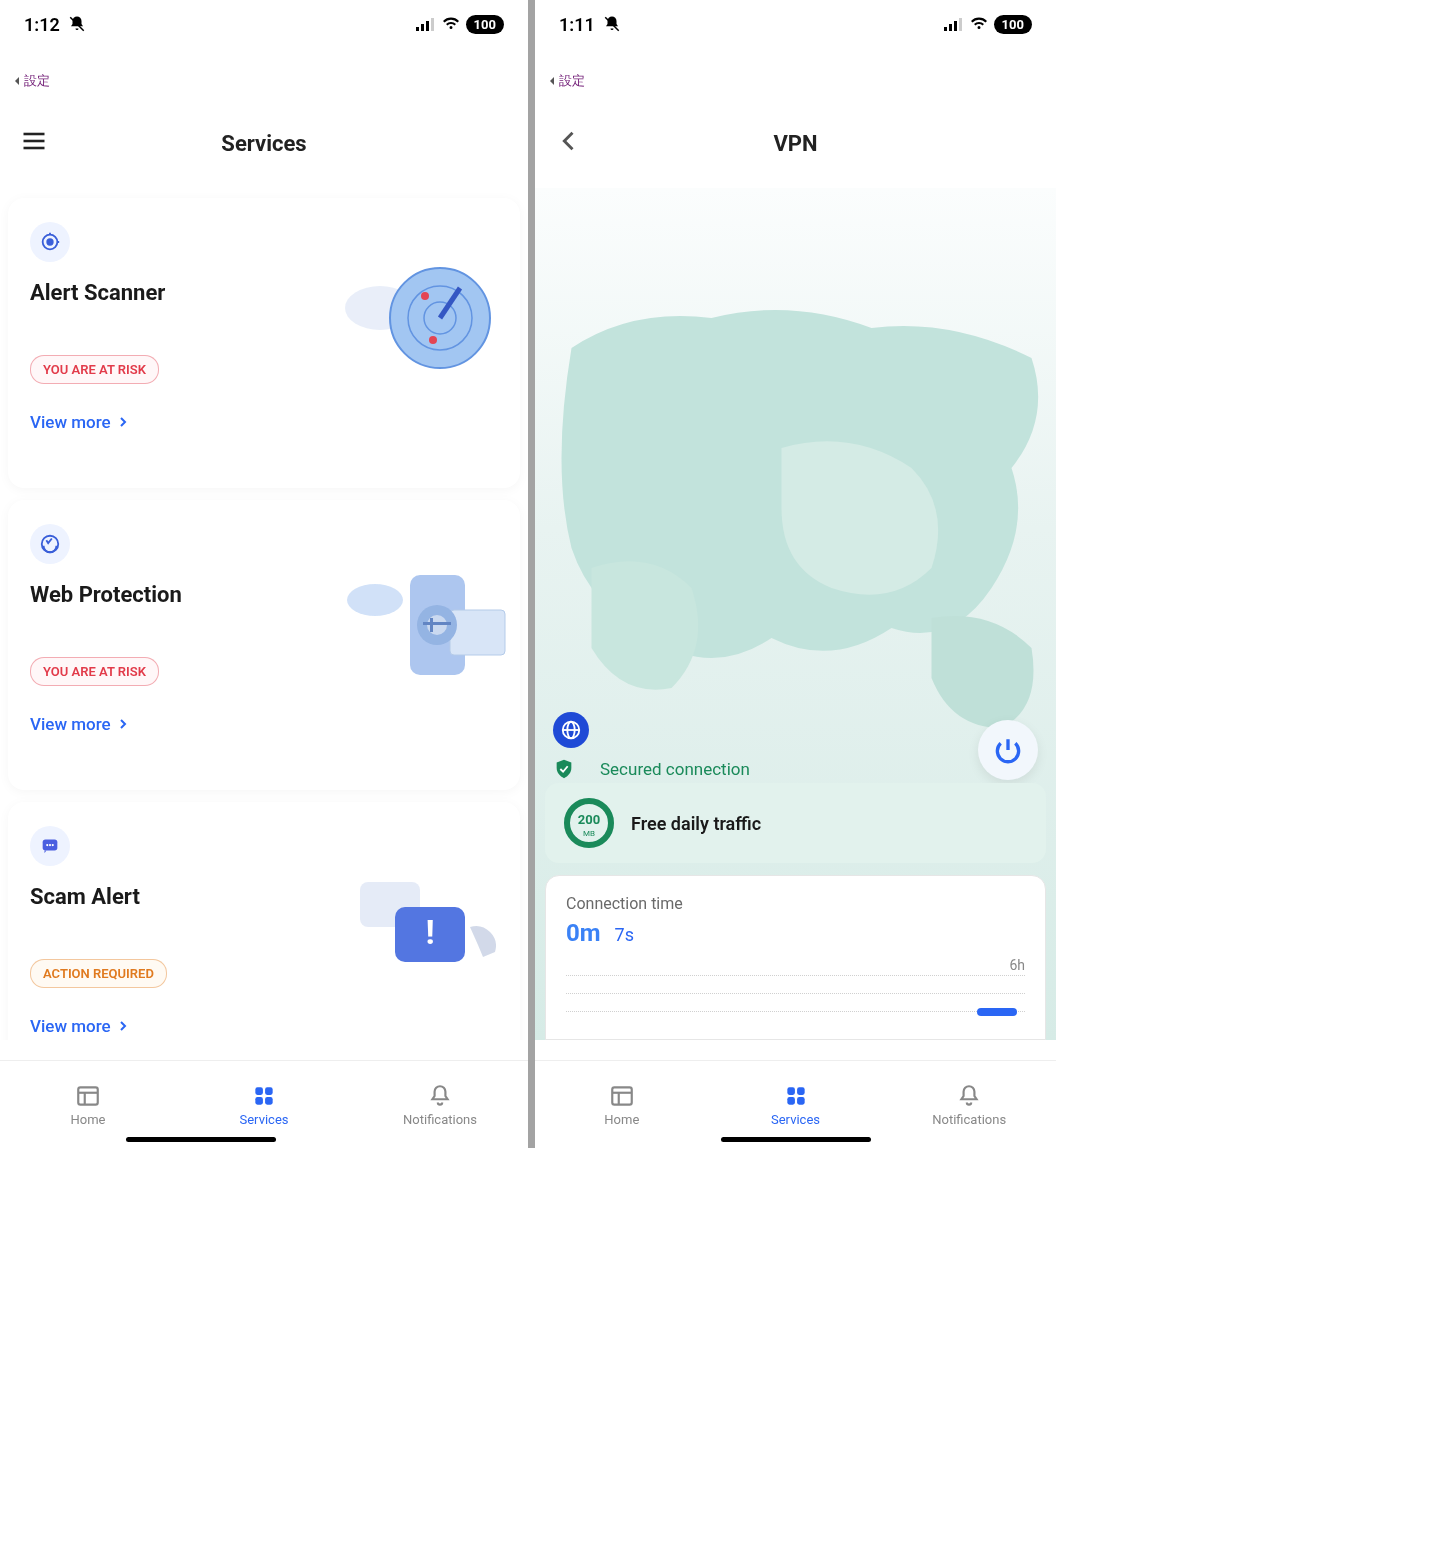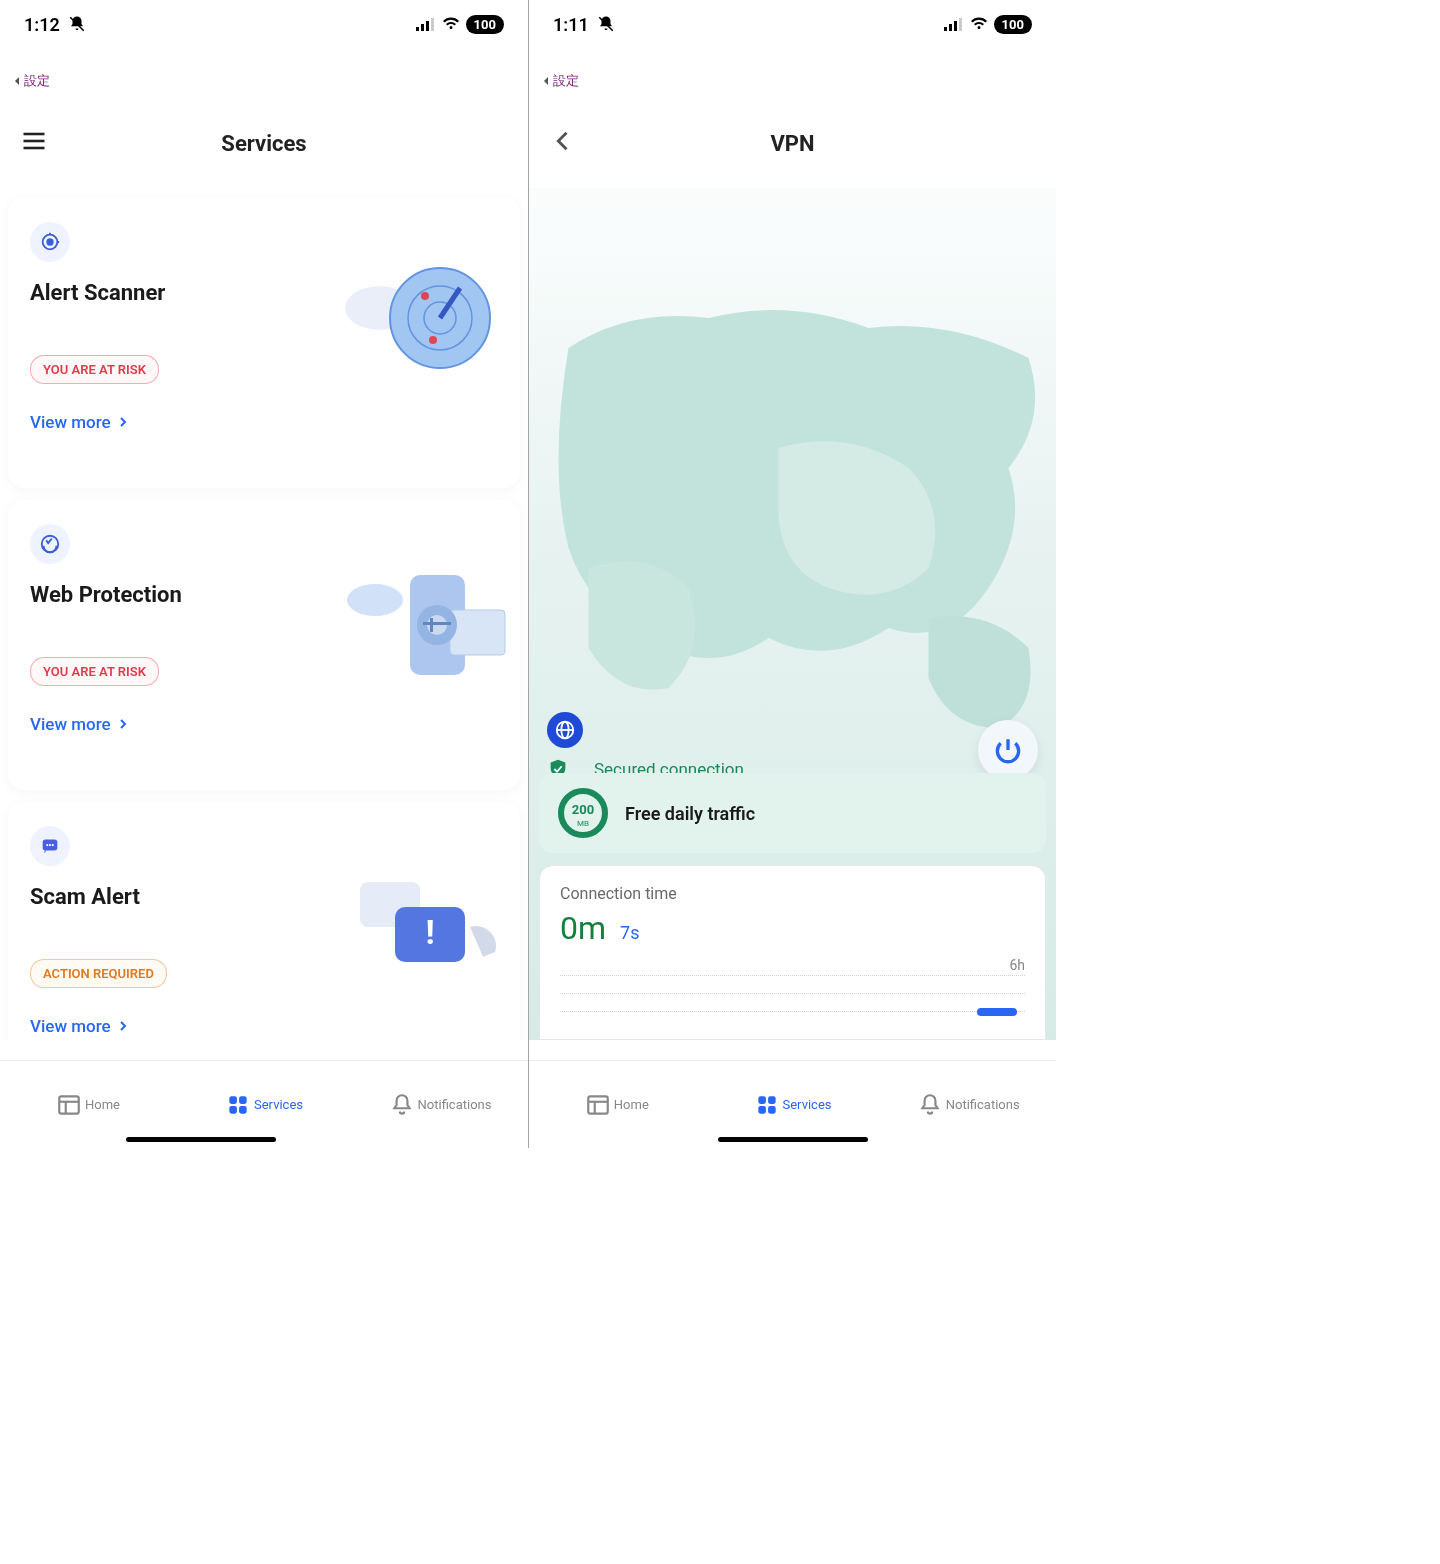--- a/index.html
+++ b/index.html
@@ -1,18 +1,18 @@
 <!DOCTYPE html>
 <html><head>
 <meta charset="utf-8">
 <style>
 * { margin: 0; padding: 0; box-sizing: border-box; font-family: -apple-system, BlinkMacSystemFont, "Segoe UI", Roboto, sans-serif; }
 body { background: #fff; width: 1057px; height: 1148px; display: flex; }
 .phone { width: 528px; height: 1148px; position: relative; background: #fff; display: flex; flex-direction: column; gap: 20px; }
-.phone2 { border-left: 1px solid #a3a3a3; }
+.phone2 { border-left: 7px solid #a3a3a3; }
 
 
 .status-bar { height: 48px; display: flex; align-items: center; justify-content: space-between; padding: 0 24px; font-weight: 600; }
 .status-left { display: flex; align-items: center; gap: 8px; font-size: 18px; }
 .status-right { display: flex; align-items: center; gap: 6px; }
 .bell-off { width: 18px; height: 18px; }
 .battery-pill { background: #000; color: #fff; border-radius: 10px; padding: 2px 8px; font-size: 13px; font-weight: 700; }
 
 
 .back-app { font-size: 13px; color: #701a75; padding: 4px 12px 8px; display: flex; align-items: center; gap: 2px; }
@@ -51,29 +51,29 @@
 .power-btn svg { width: 32px; height: 32px; }
 
 
 .vpn-bottom { position: absolute; bottom: 0; left: 10px; right: 10px; }
 .traffic-pill { background: #e2f2ed; border-radius: 14px; padding: 14px 18px; display: flex; align-items: center; gap: 16px; margin-bottom: 12px; }
 .traffic-gauge { width: 52px; height: 52px; position: relative; }
 .traffic-label { font-size: 18px; font-weight: 600; color: #1a1a1a; }
 .conn-card { background: #fff; border: 1px solid #e6e6e6; border-radius: 14px 14px 0 0; padding: 18px 20px 10px; }
 .conn-title { color: #6a6a6a; font-size: 16px; margin-bottom: 6px; }
 .conn-time-row { display: flex; align-items: baseline; gap: 14px; margin-bottom: 10px; }
-.conn-time-main { font-size: 32px; font-weight: 400; color: #15803d; }
+.conn-time-main { font-size: 24px; font-weight: 700; color: #3b82f6; }
 .conn-time-sec { font-size: 18px; color: #2a66f4; }
 .conn-axis-label { text-align: right; font-size: 14px; color: #888; margin-bottom: 2px; }
 .conn-gridline { border-top: 1px dotted #d0d0d0; height: 18px; position: relative; }
 .conn-bar { position: absolute; right: 8px; top: -4px; width: 40px; height: 8px; background: #2a66f4; border-radius: 4px; }
 
 
 .tab-bar { height: 88px; display: flex; border-top: 1px solid #eee; background: #fff; position: relative; }
-.tab { flex: 1; display: flex; flex-direction: row; align-items: center; justify-content: center; gap: 3px; color: #888; font-size: 13px; }
+.tab { flex: 1; display: flex; flex-direction: column; align-items: center; justify-content: center; gap: 3px; color: #888; font-size: 13px; }
 .tab.active { color: #2a66f4; }
 .tab svg { width: 26px; height: 26px; }
 .home-indicator { position: absolute; bottom: 6px; left: 50%; transform: translateX(-50%); width: 150px; height: 5px; background: #000; border-radius: 3px; }
 
 .phone1-indicator { left: 38%; }
 </style>
 </head>
 <body>
 
 <div class="phone">

